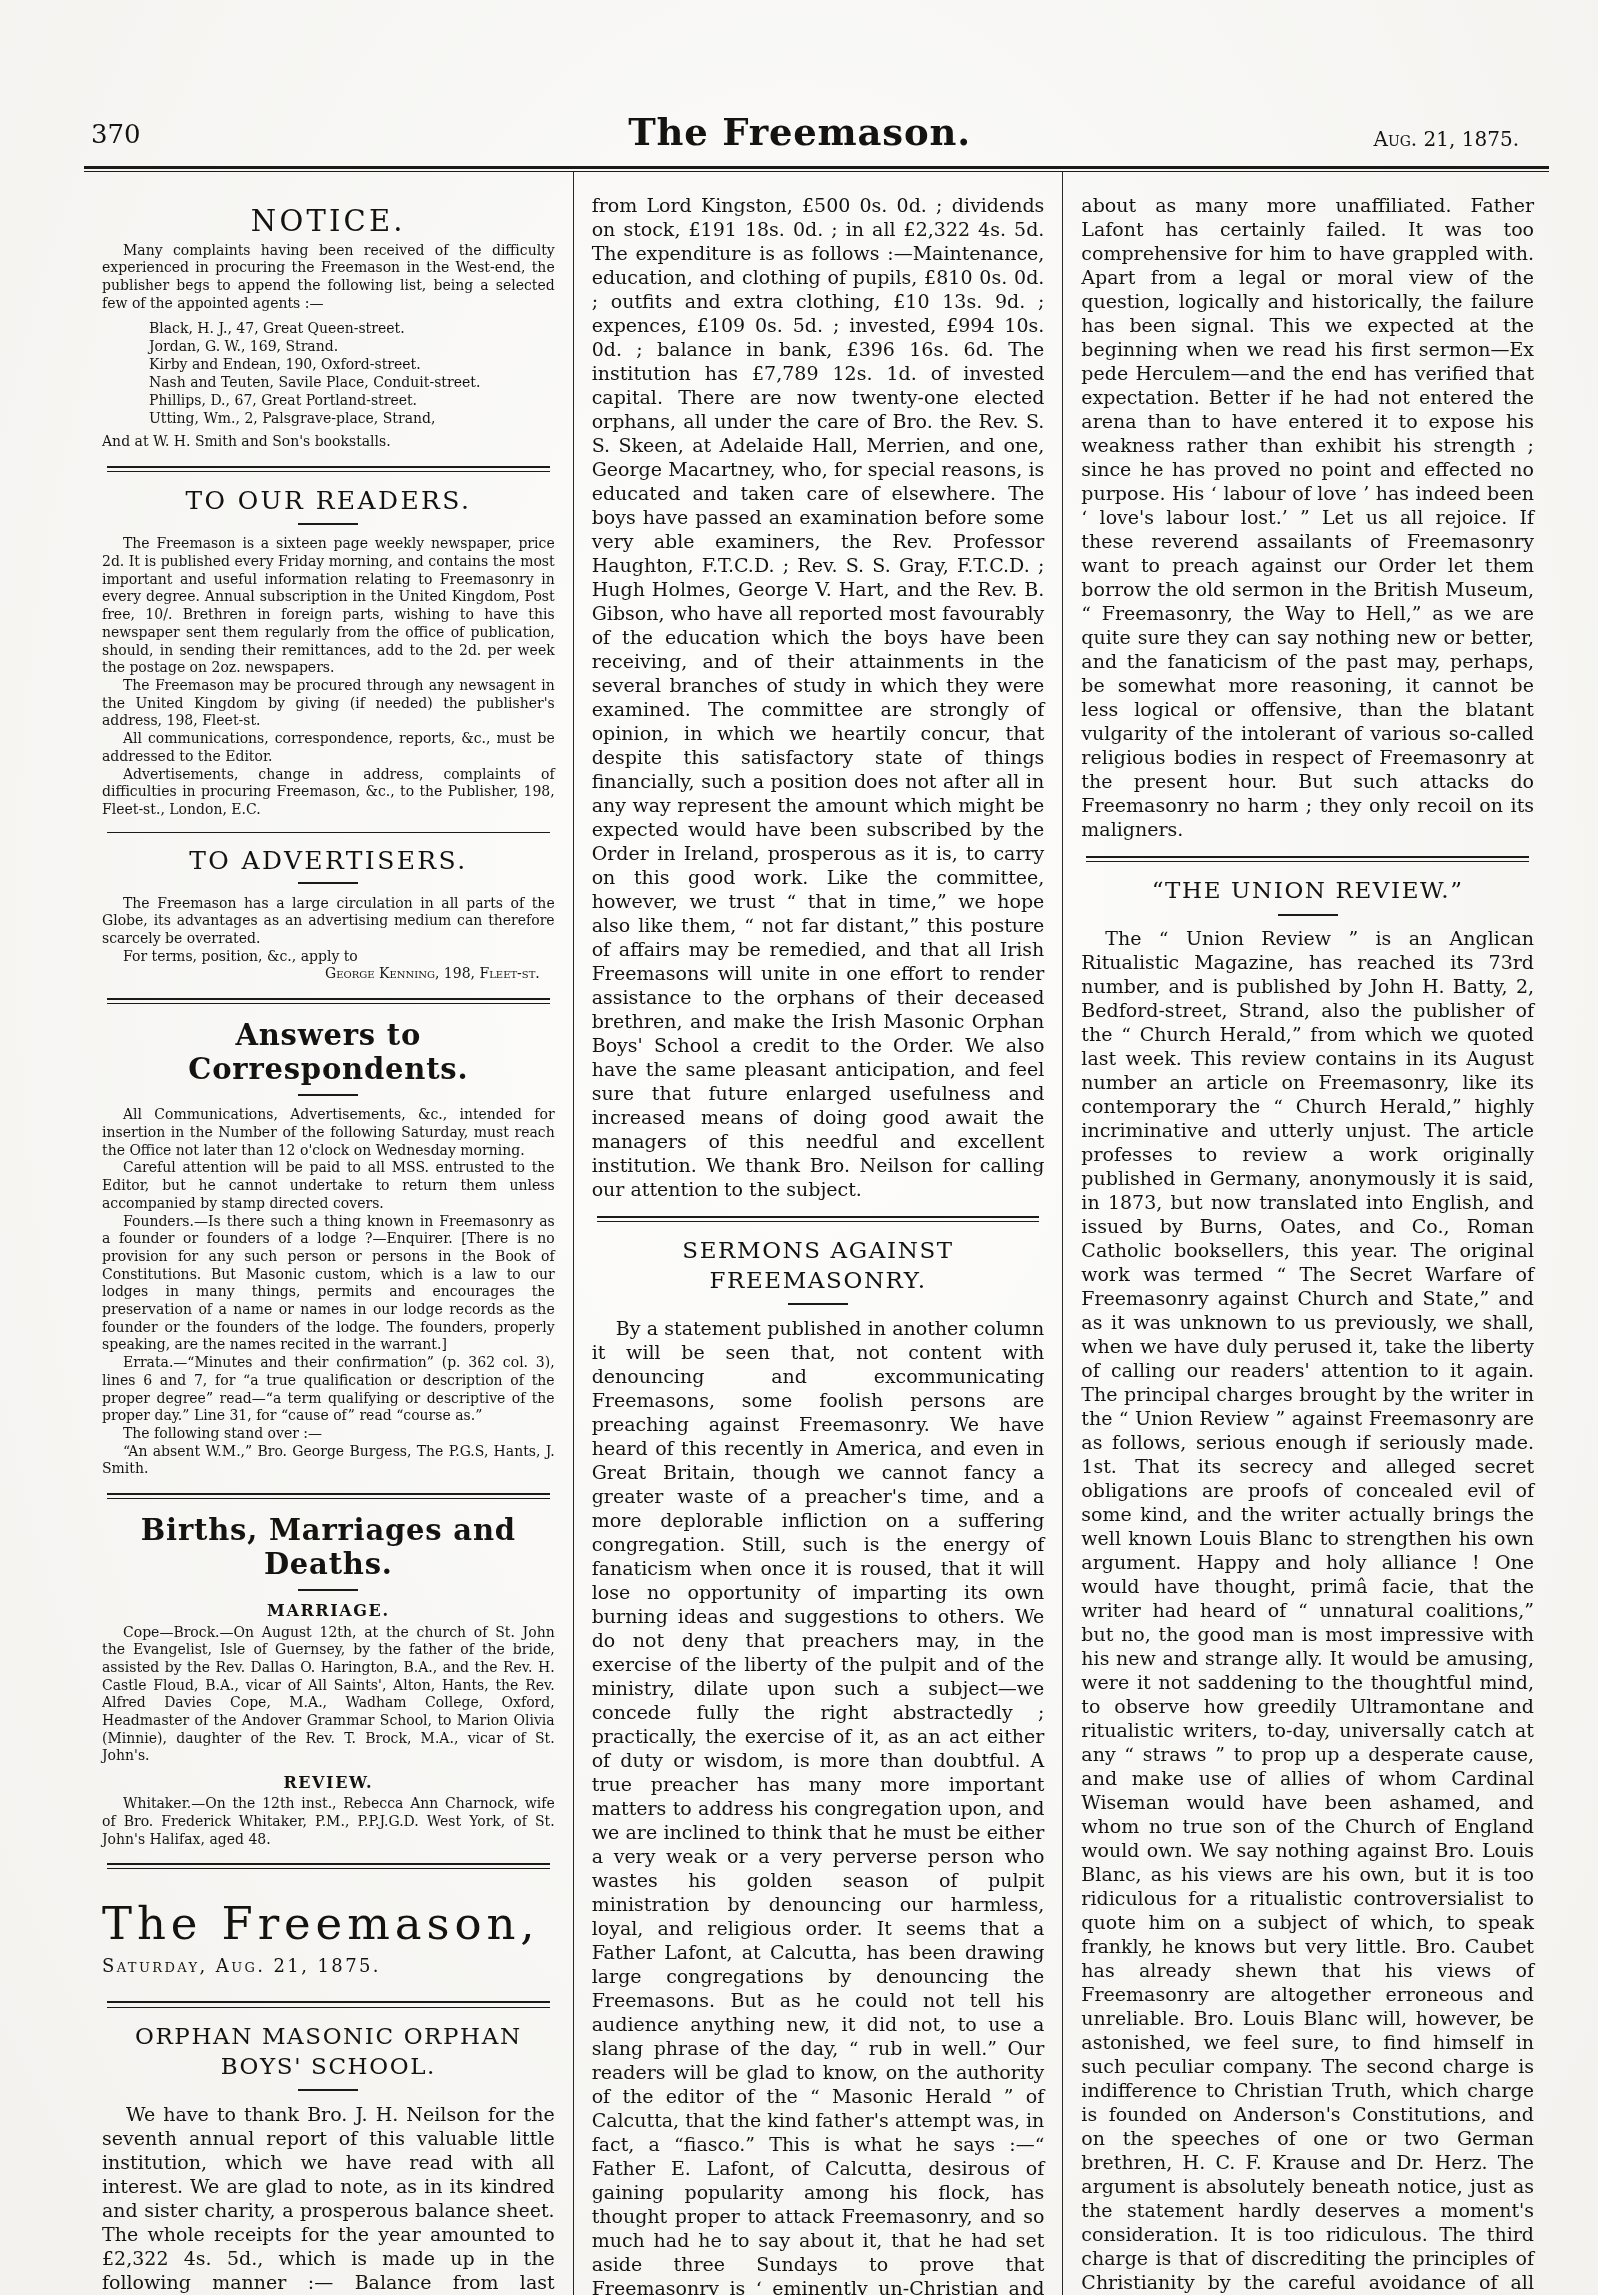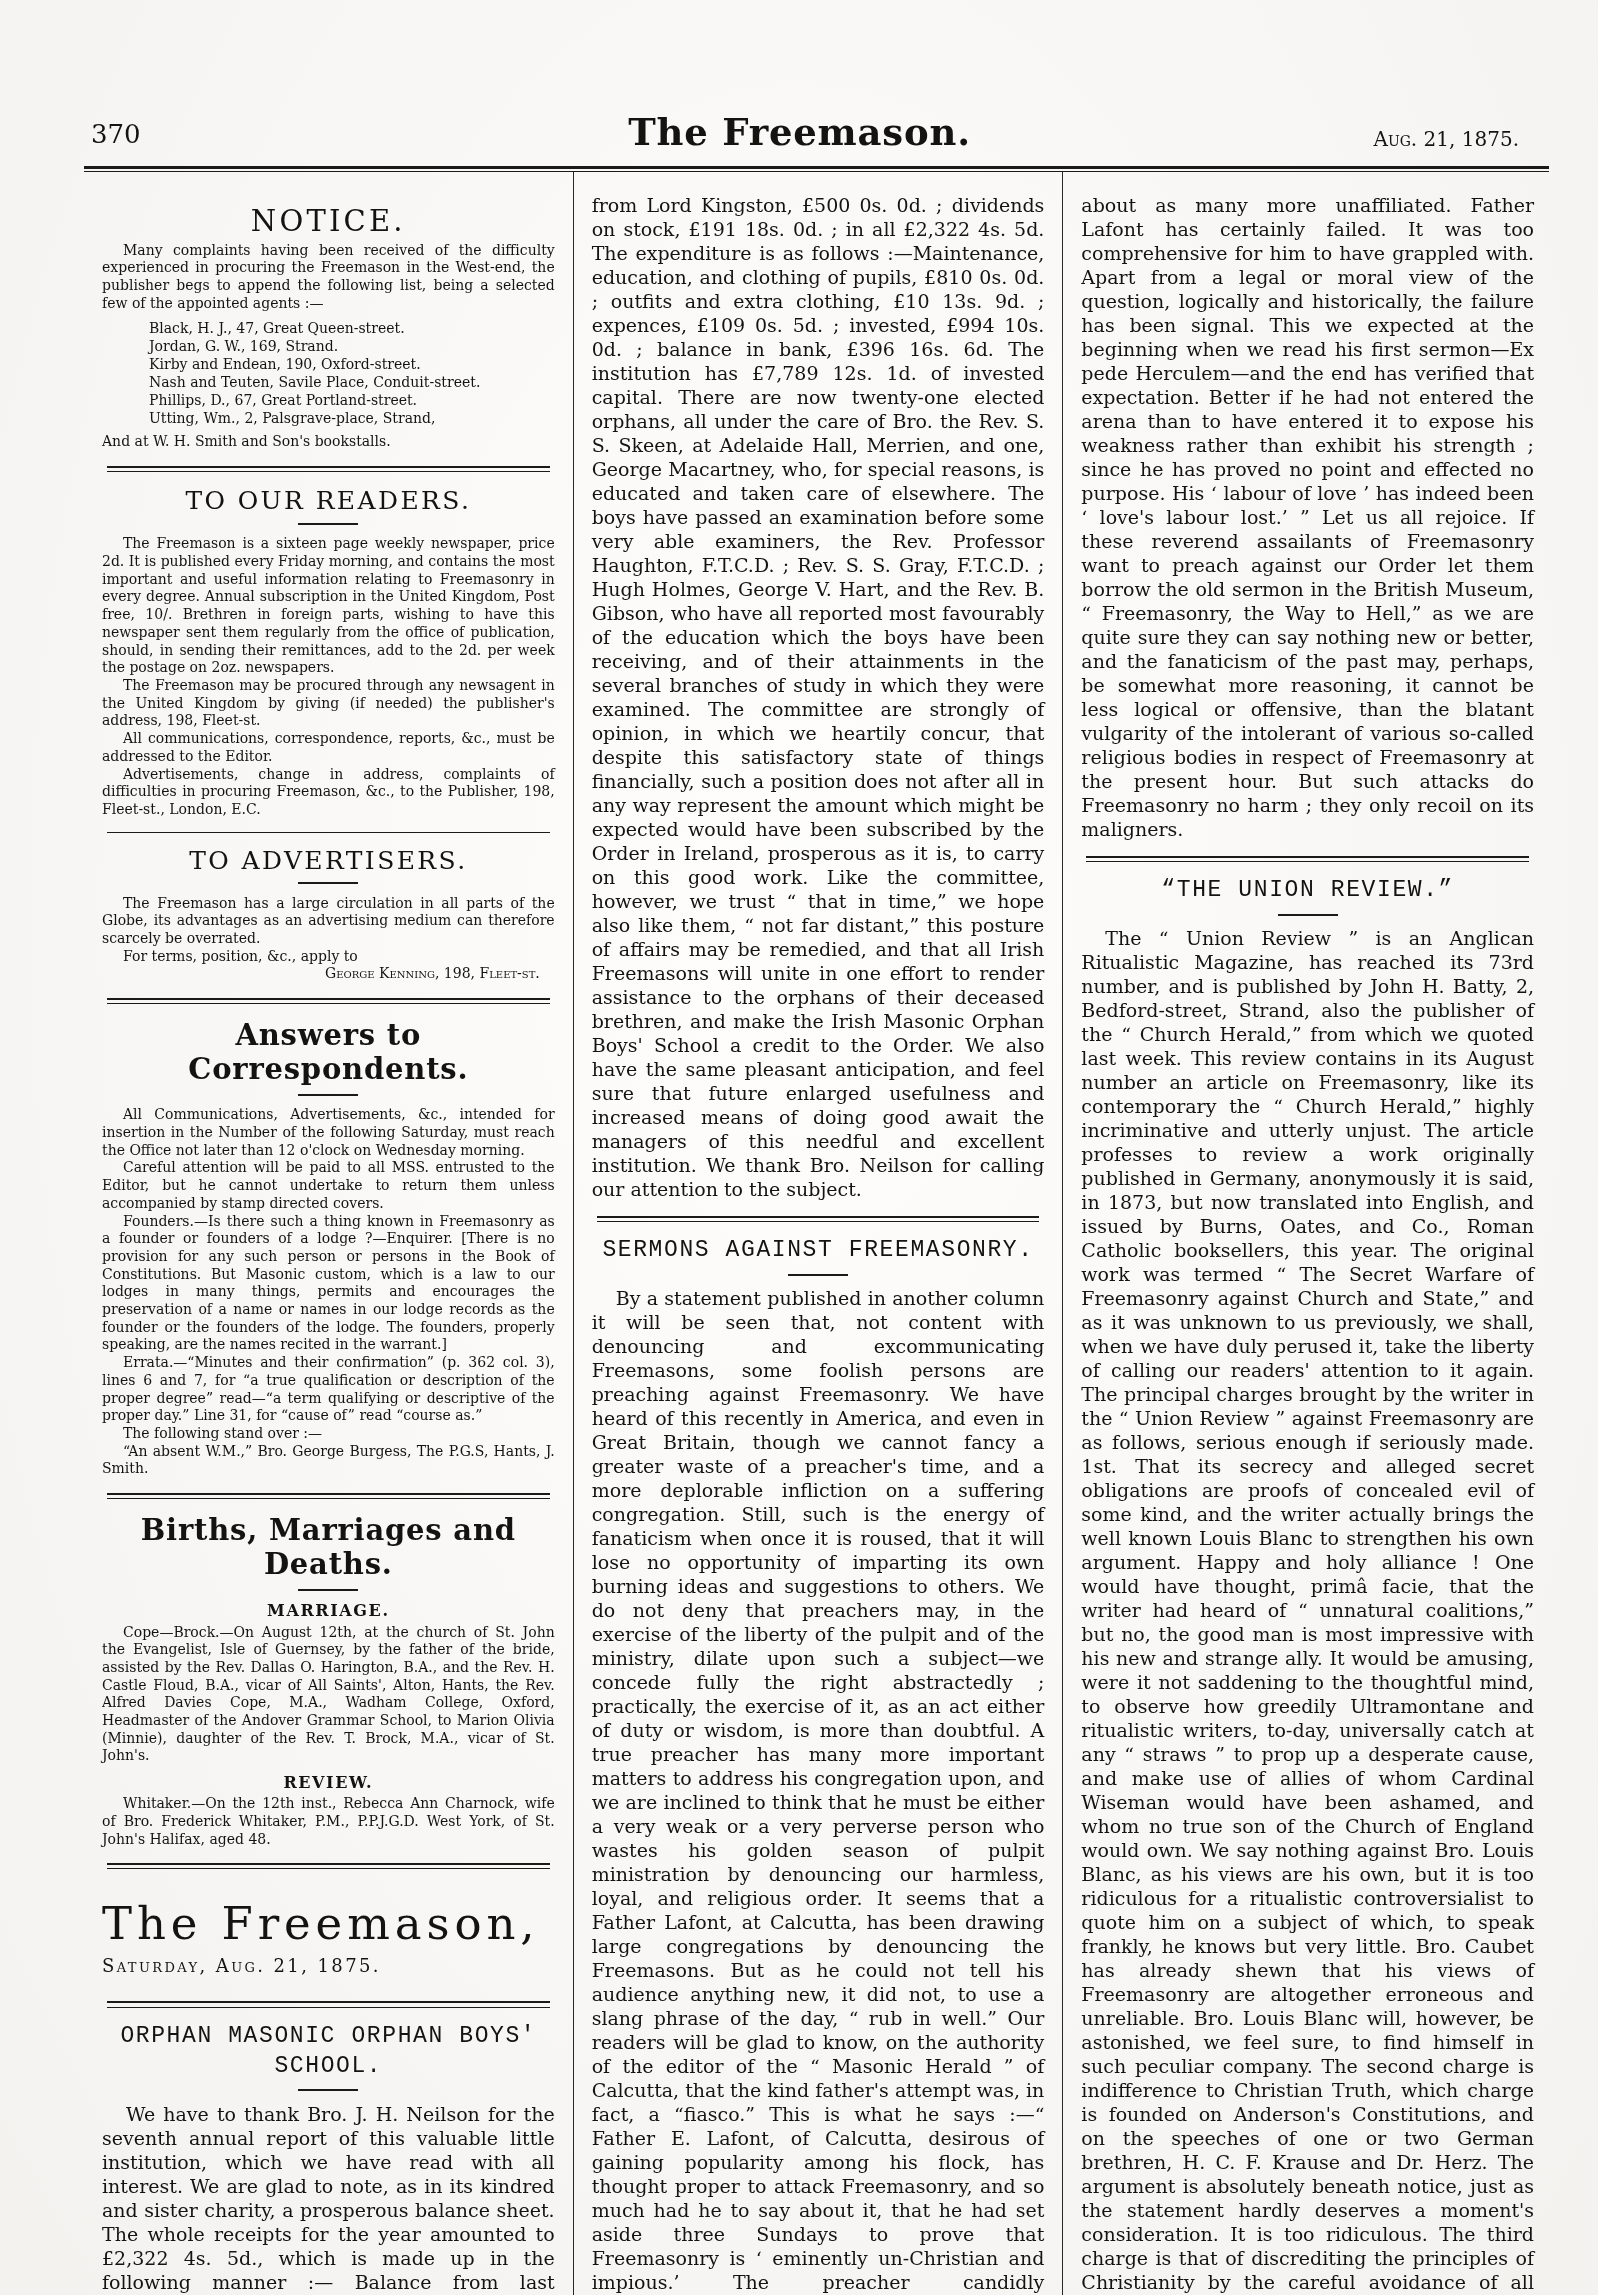--- a/index.html
+++ b/index.html
@@ -26,21 +26,21 @@
   p { margin:0; text-align:justify; }
   .sm p { font-size:14px; line-height:17.7px; text-indent:21px; }
   .sm p.noind { text-indent:0; }
   .art p { font-size:19px; line-height:24px; text-indent:24px; }
   .art p.noind { text-indent:0; }
   
   .sect-title { text-align:center; font-size:25px; font-weight:normal; letter-spacing:2.4px; margin:11.4px 0 3.2px; }
   .notice-title { font-size:29px; letter-spacing:3.2px; }
   .gothic { text-align:center; font-size:29px; font-weight:bold; letter-spacing:0.8px; margin:13px 0 1.6px; font-family:"DejaVu Serif",serif; }
   .subhead { text-align:center; font-size:16px; letter-spacing:1.6px; margin:8px 0 3.2px; }
-  .art-title { text-align:center; font-size:23px; letter-spacing:1.6px; line-height:1.3; margin:13px 0 3.2px; font-weight:normal;font-family:Liberation Mono, monospace; }
+  .art-title { text-align:center; font-size:23px; letter-spacing:1.6px; line-height:1.3; margin:13px 0 3.2px; font-weight:normal; }
   .short-rule { width:60px; border-top:2px solid #1c1a17; margin:7.3px auto 10.6px; }
   .div-double { border-top:2px solid #1c1a17; border-bottom:0.8px solid #1c1a17; height:3.2px; margin:14.6px 4.9px; }
   .div-single { border-top:1.2px solid #1c1a17; margin:13px 4.9px; }
   
   .agents { padding-left:47px; margin:6.5px 0; }
   .agents div { font-size:14px; line-height:18px; }
   .apply-name { text-align:center; padding-left:46%; font-variant:small-caps; }
   
   .masthead { text-align:left; padding:4.9px 0 1.6px; }
   .masthead .mh-title { font-size:45px; letter-spacing:4.9px; margin:8px 0 4.9px; }

